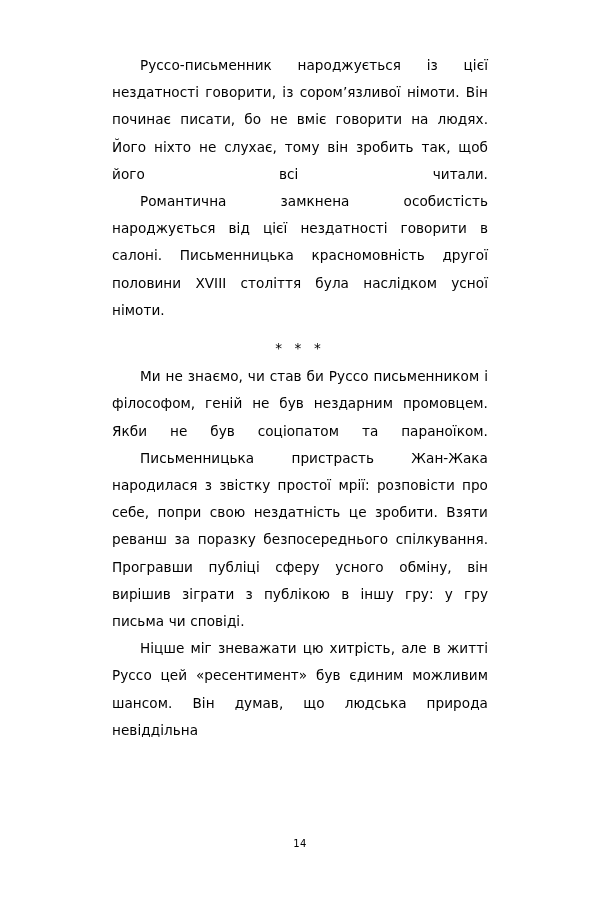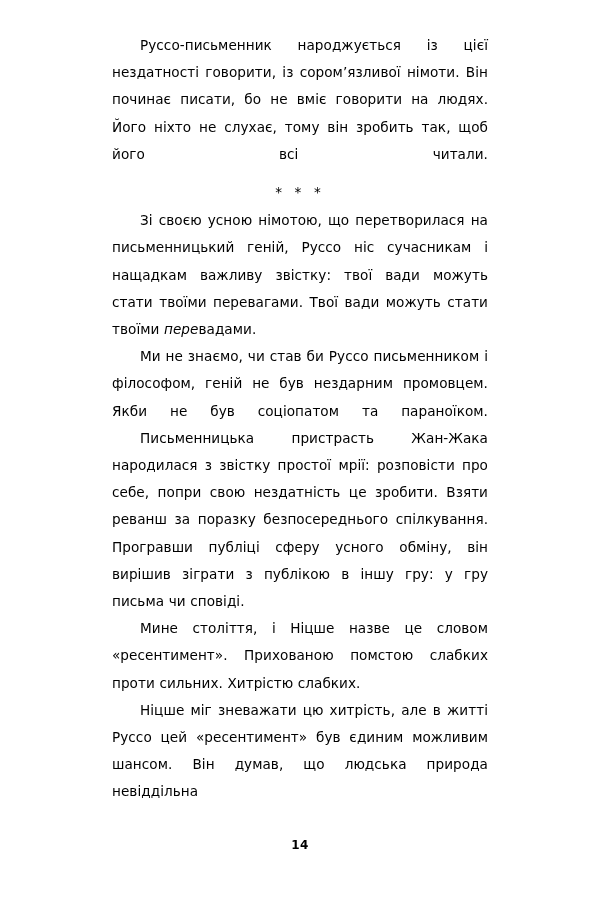--- a/index.html
+++ b/index.html
@@ -15,21 +15,21 @@
     position: relative;
     overflow: hidden;
   }
   .page {
     position: absolute;
     left: 0;
     top: 0;
     width: 600px;
     height: 845px;
     box-sizing: border-box;
-    padding: 32px 112px 0 112px;
+    padding: 52px 112px 0 112px;
   }
   .body-text {
     font-size: 13.6px;
     line-height: 27.2px;
     text-align: justify;
     text-justify: inter-word;
     letter-spacing: 0.05px;
     word-spacing: 0.2px;
   }
   .para {
@@ -52,42 +52,41 @@
   }
   .ital {
     font-style: italic;
   }
   .page-number {
     position: absolute;
     left: 0;
     right: 0;
     top: 838px;
     text-align: center;
-    font-size: 12px;
-    font-weight: bold;
+    font-size: 10px;
+    font-weight: normal;
     letter-spacing: 0.5px;
   }
 </style>
 </head>
 <body>
 
 <div class="page">
   <div class="body-text">
 
     <p class="para last-justify">Руссо-письменник народжується із цієї нездатності говорити, із сором’язливої німоти. Він починає писати, бо не вміє говорити на людях. Його ніхто не слухає, тому він зробить так, щоб його всі читали.</p>
 
+    <p class="para">Романтична замкнена особистість народжується від цієї нездатності говорити в салоні. Письменницька красномовність другої половини XVIII століття була наслідком усної німоти.</p>
 
     <p class="sep">* * *</p>
 
-    <p class="para"><span>Зі своєю усною німотою, що перетворилася на письменницький геній, Руссо ніс сучасникам і нащадкам важливу звістку: твої вади можуть стати твоїми перевагами. Твої вади можуть стати твоїми </span><span class="ital">пере</span><span>вадами.</span></p>
 
     <p class="para last-justify">Ми не знаємо, чи став би Руссо письменником і філософом, геній не був нездарним промовцем. Якби не був соціопатом та параноїком.</p>
 
     <p class="para">Письменницька пристрасть Жан-Жака народилася з звістку простої мрії: розповісти про себе, попри свою нездатність це зробити. Взяти реванш за поразку безпосереднього спілкування. Програвши публіці сферу усного обміну, він вирішив зіграти з публікою в іншу гру: у гру письма чи сповіді.</p>
 
-    <p class="para">Мине століття, і Ніцше назве це словом «ресентимент». Прихованою помстою слабких проти сильних. Хитрістю слабких.</p>
 
     <p class="para last-justify">Ніцше міг зневажати цю хитрість, але в житті Руссо цей «ресентимент» був єдиним можливим шансом. Він думав, що людська природа невіддільна</p>
 
   </div>
 </div>
 
 <div class="page-number">14</div>
 
 </body></html>

